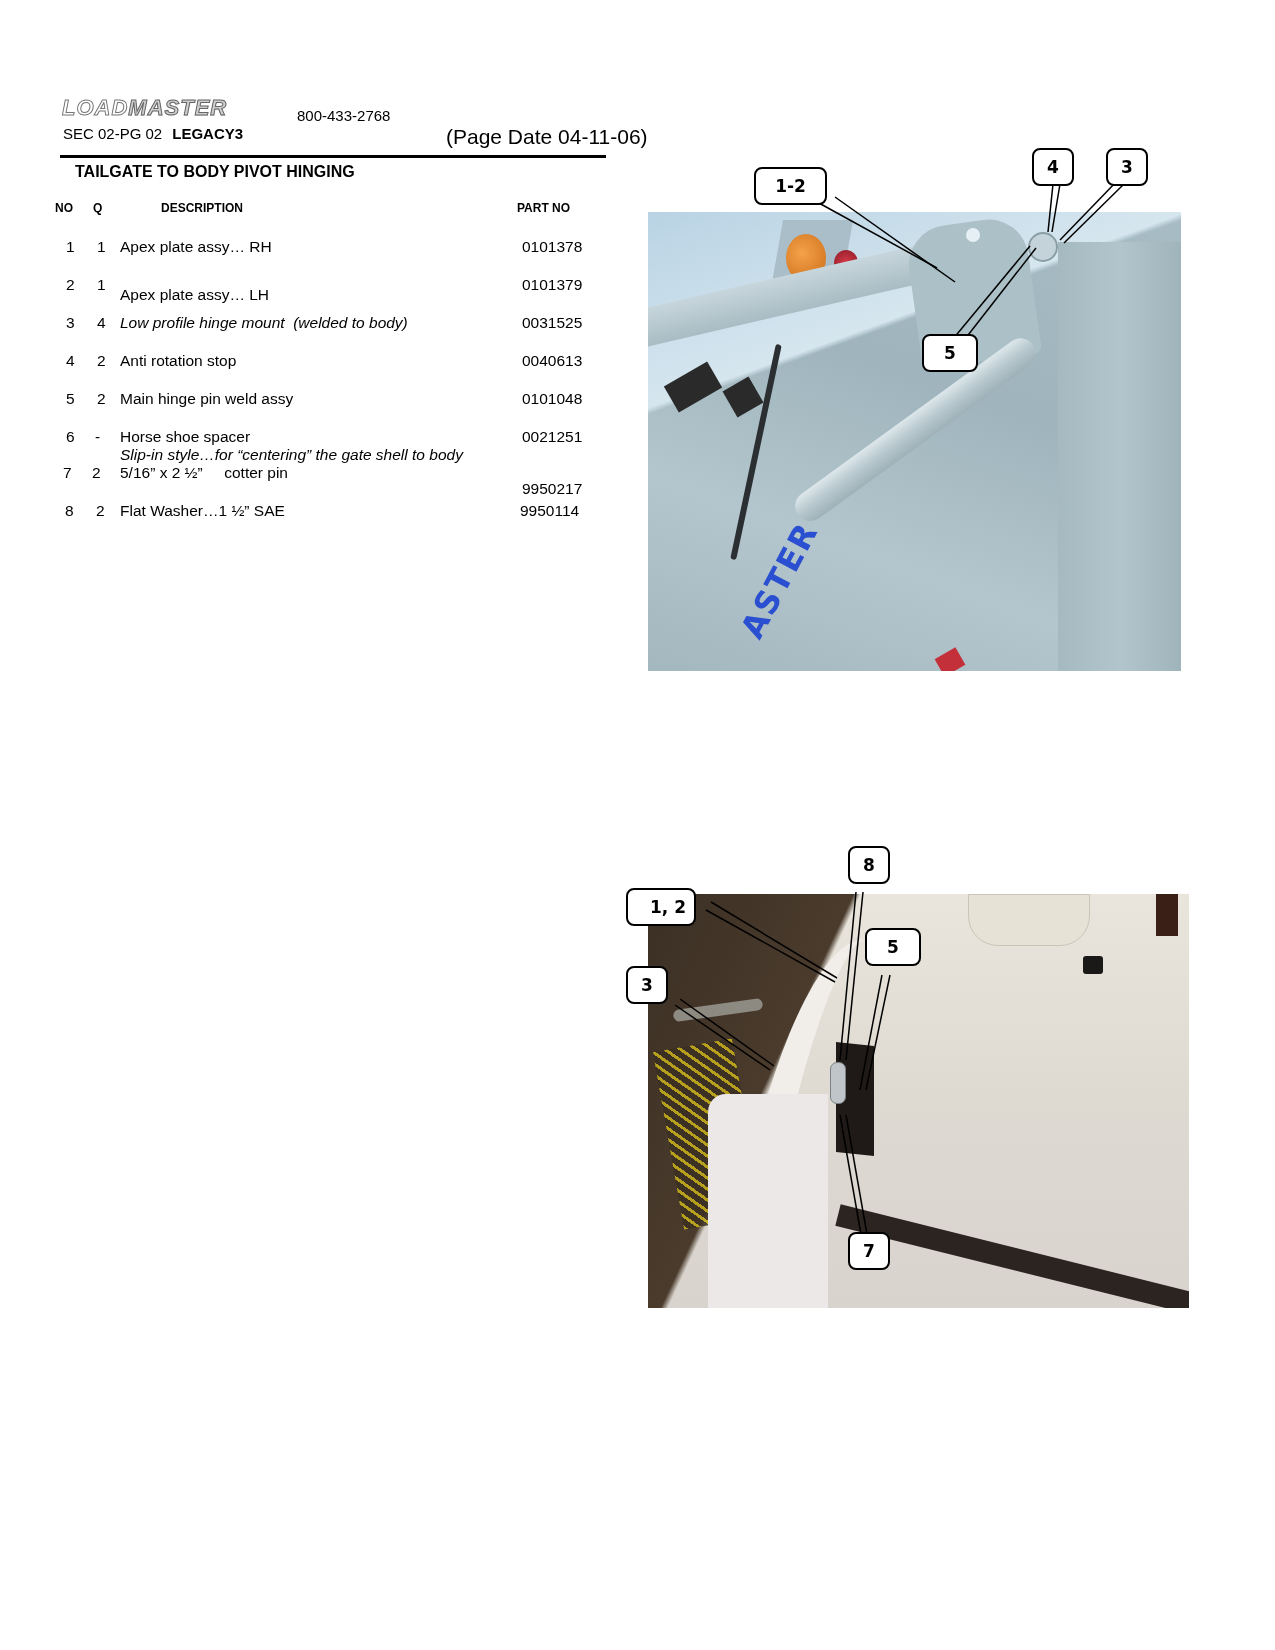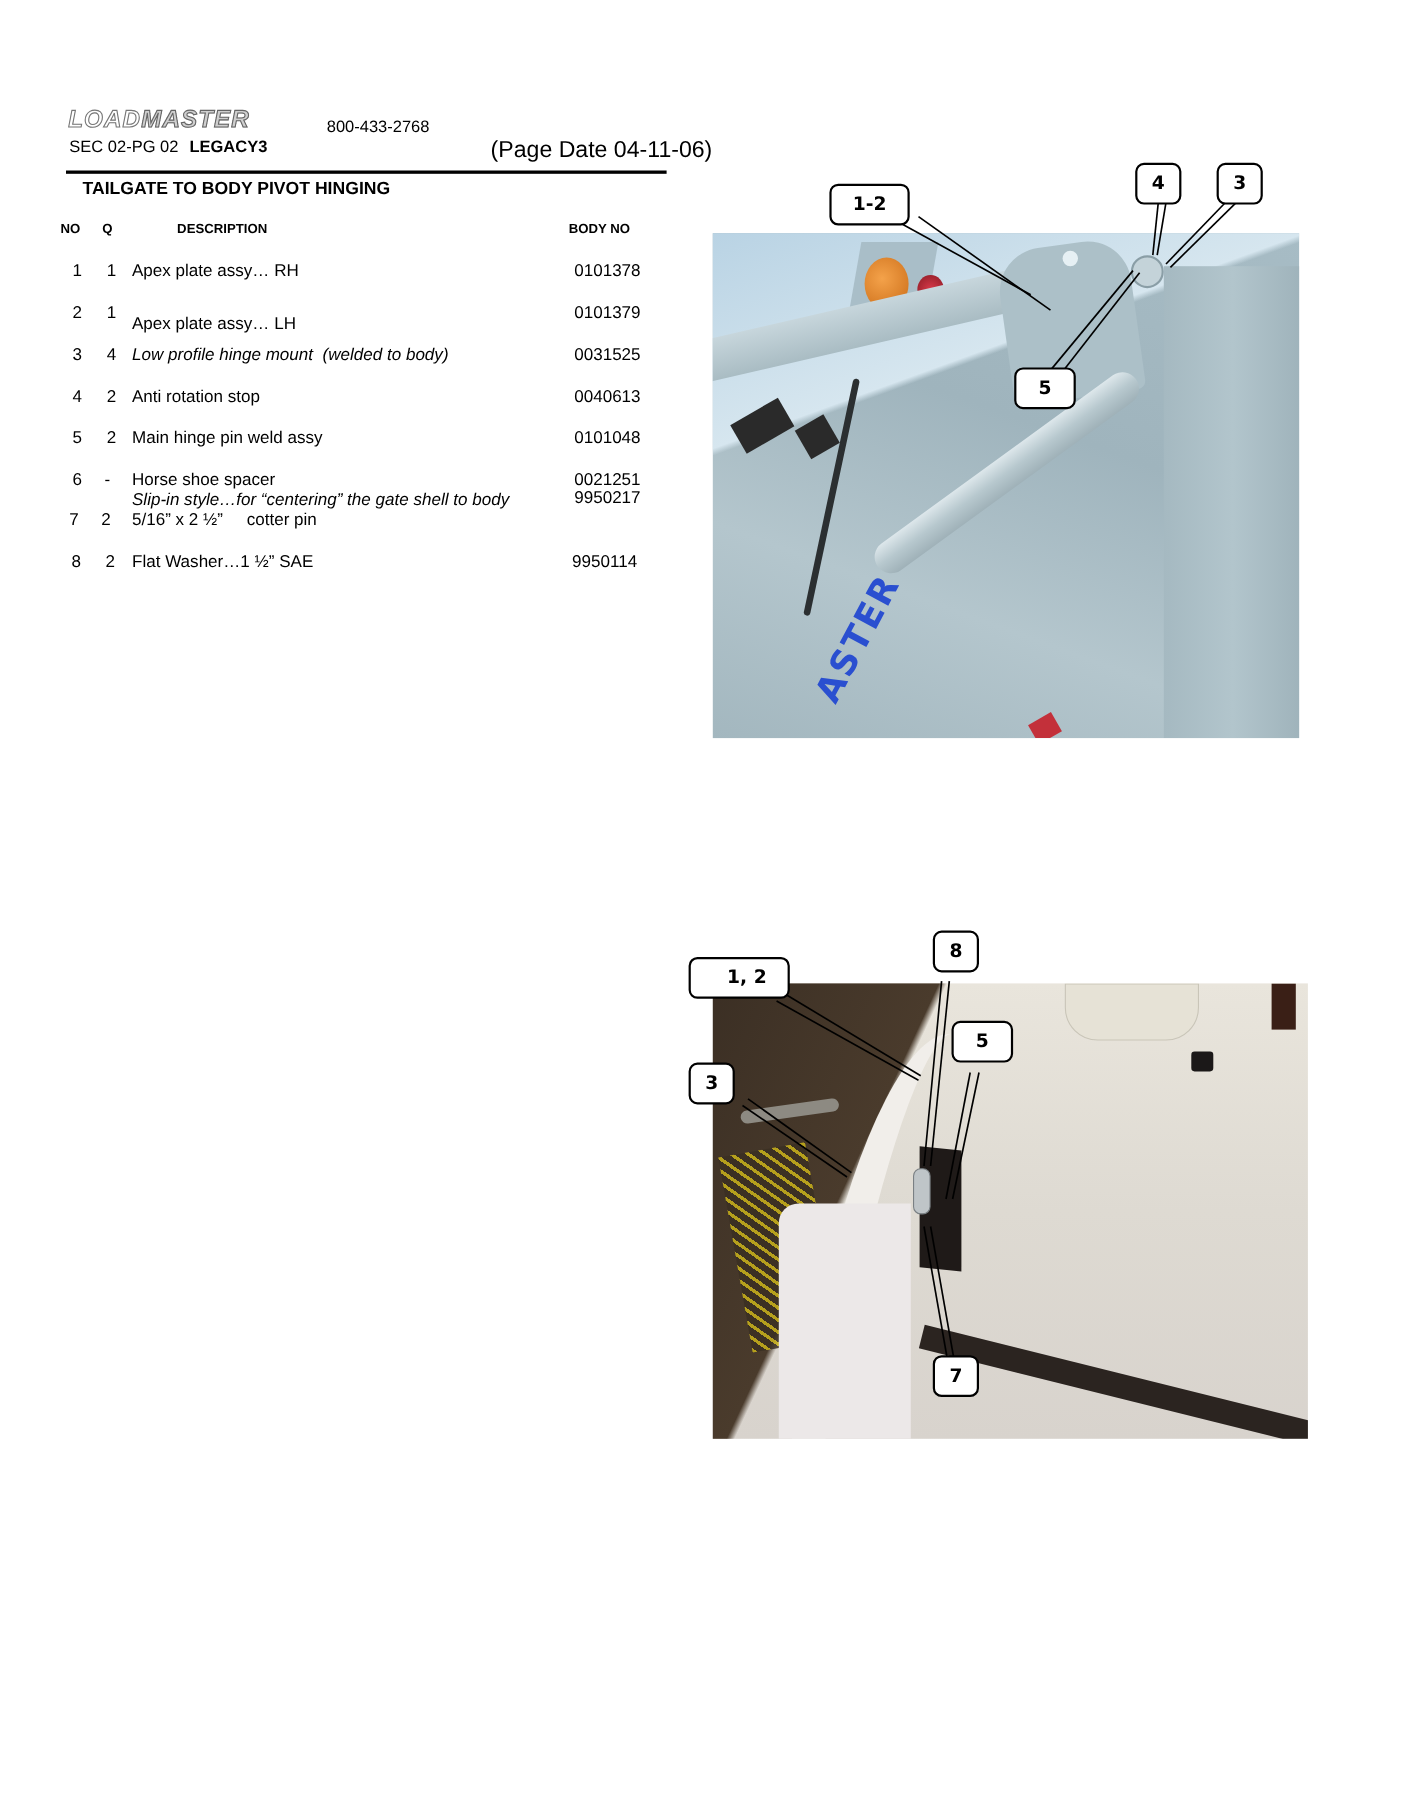--- a/index.html
+++ b/index.html
@@ -54,21 +54,21 @@
 <div class="abs logo"><span>LOAD</span><span class="m">MASTER</span></div>
 <div class="abs phone">800-433-2768</div>
 <div class="abs sec"><span>SEC 02-PG 02</span><b>LEGACY3</b></div>
 <div class="abs pgdate">(Page Date 04-11-06)</div>
 <div class="abs rule"></div>
 <div class="abs section-title">TAILGATE TO BODY PIVOT HINGING</div>
 
 <div class="abs th" style="left:55px;">NO</div>
 <div class="abs th" style="left:93px;">Q</div>
 <div class="abs th" style="left:161px;">DESCRIPTION</div>
-<div class="abs th" style="left:517px;">BODY NO</div>
+<div class="abs th" style="left:517px;">PART NO</div>
 
 <div>
   <div>
     <div class="abs row c-no" style="top:238px;">1</div>
     <div class="abs row c-q" style="top:238px;">1</div>
     <div class="abs row c-desc" style="top:238px;">Apex plate assy… RH</div>
     <div class="abs row c-part" style="top:238px;">0101378</div>
   </div>
   <div>
     <div class="abs row c-no" style="top:276px;">2</div>
@@ -98,21 +98,21 @@
     <div class="abs row c-no" style="top:428px;">6</div>
     <div class="abs row c-q" style="top:428px; left:95px;">-</div>
     <div class="abs row c-desc" style="top:428px;">Horse shoe spacer</div>
     <div class="abs row c-desc note" style="top:446px;">Slip-in style…for “centering” the gate shell to body</div>
     <div class="abs row c-part" style="top:428px;">0021251</div>
   </div>
   <div>
     <div class="abs row" style="top:464px; left:63px;">7</div>
     <div class="abs row" style="top:464px; left:92px;">2</div>
     <div class="abs row c-desc" style="top:464px; white-space:pre;">5/16” x 2 ½”     cotter pin</div>
-    <div class="abs row c-part" style="top:444px;text-align:right;">9950217</div>
+    <div class="abs row c-part" style="top:480px;text-align:right;">9950217</div>
   </div>
   <div>
     <div class="abs row" style="top:502px; left:65px;">8</div>
     <div class="abs row" style="top:502px; left:96px;">2</div>
     <div class="abs row c-desc" style="top:502px;">Flat Washer…1 ½” SAE</div>
     <div class="abs row" style="top:502px; left:520px;">9950114</div>
   </div>
 </div>
 
 <div class="abs photo photo1">
@@ -183,17 +183,17 @@
     <line x1="840" y1="1115" x2="862" y2="1240"></line>
     <line x1="846" y1="1115" x2="868" y2="1240"></line>
   </g>
 </svg>
 
 <div class="callout" style="left:754px; top:167px; width:73px; height:38px;">1-2</div>
 <div class="callout" style="left:1032px; top:148px; width:42px; height:38px;">4</div>
 <div class="callout" style="left:1106px; top:148px; width:42px; height:38px;">3</div>
 <div class="callout" style="left:922px; top:334px; width:56px; height:38px;">5</div>
 
-<div class="callout" style="left:626px; top:870px; width:92px; height:38px;padding-left:14px;">1, 2</div>
+<div class="callout" style="left:626px; top:888px; width:70px; height:38px;padding-left:14px;">1, 2</div>
 <div class="callout" style="left:848px; top:846px; width:42px; height:38px;">8</div>
 <div class="callout" style="left:865px; top:928px; width:56px; height:38px;">5</div>
 <div class="callout" style="left:626px; top:966px; width:42px; height:38px;">3</div>
 <div class="callout" style="left:848px; top:1232px; width:42px; height:38px;">7</div>
 
 </body></html>

